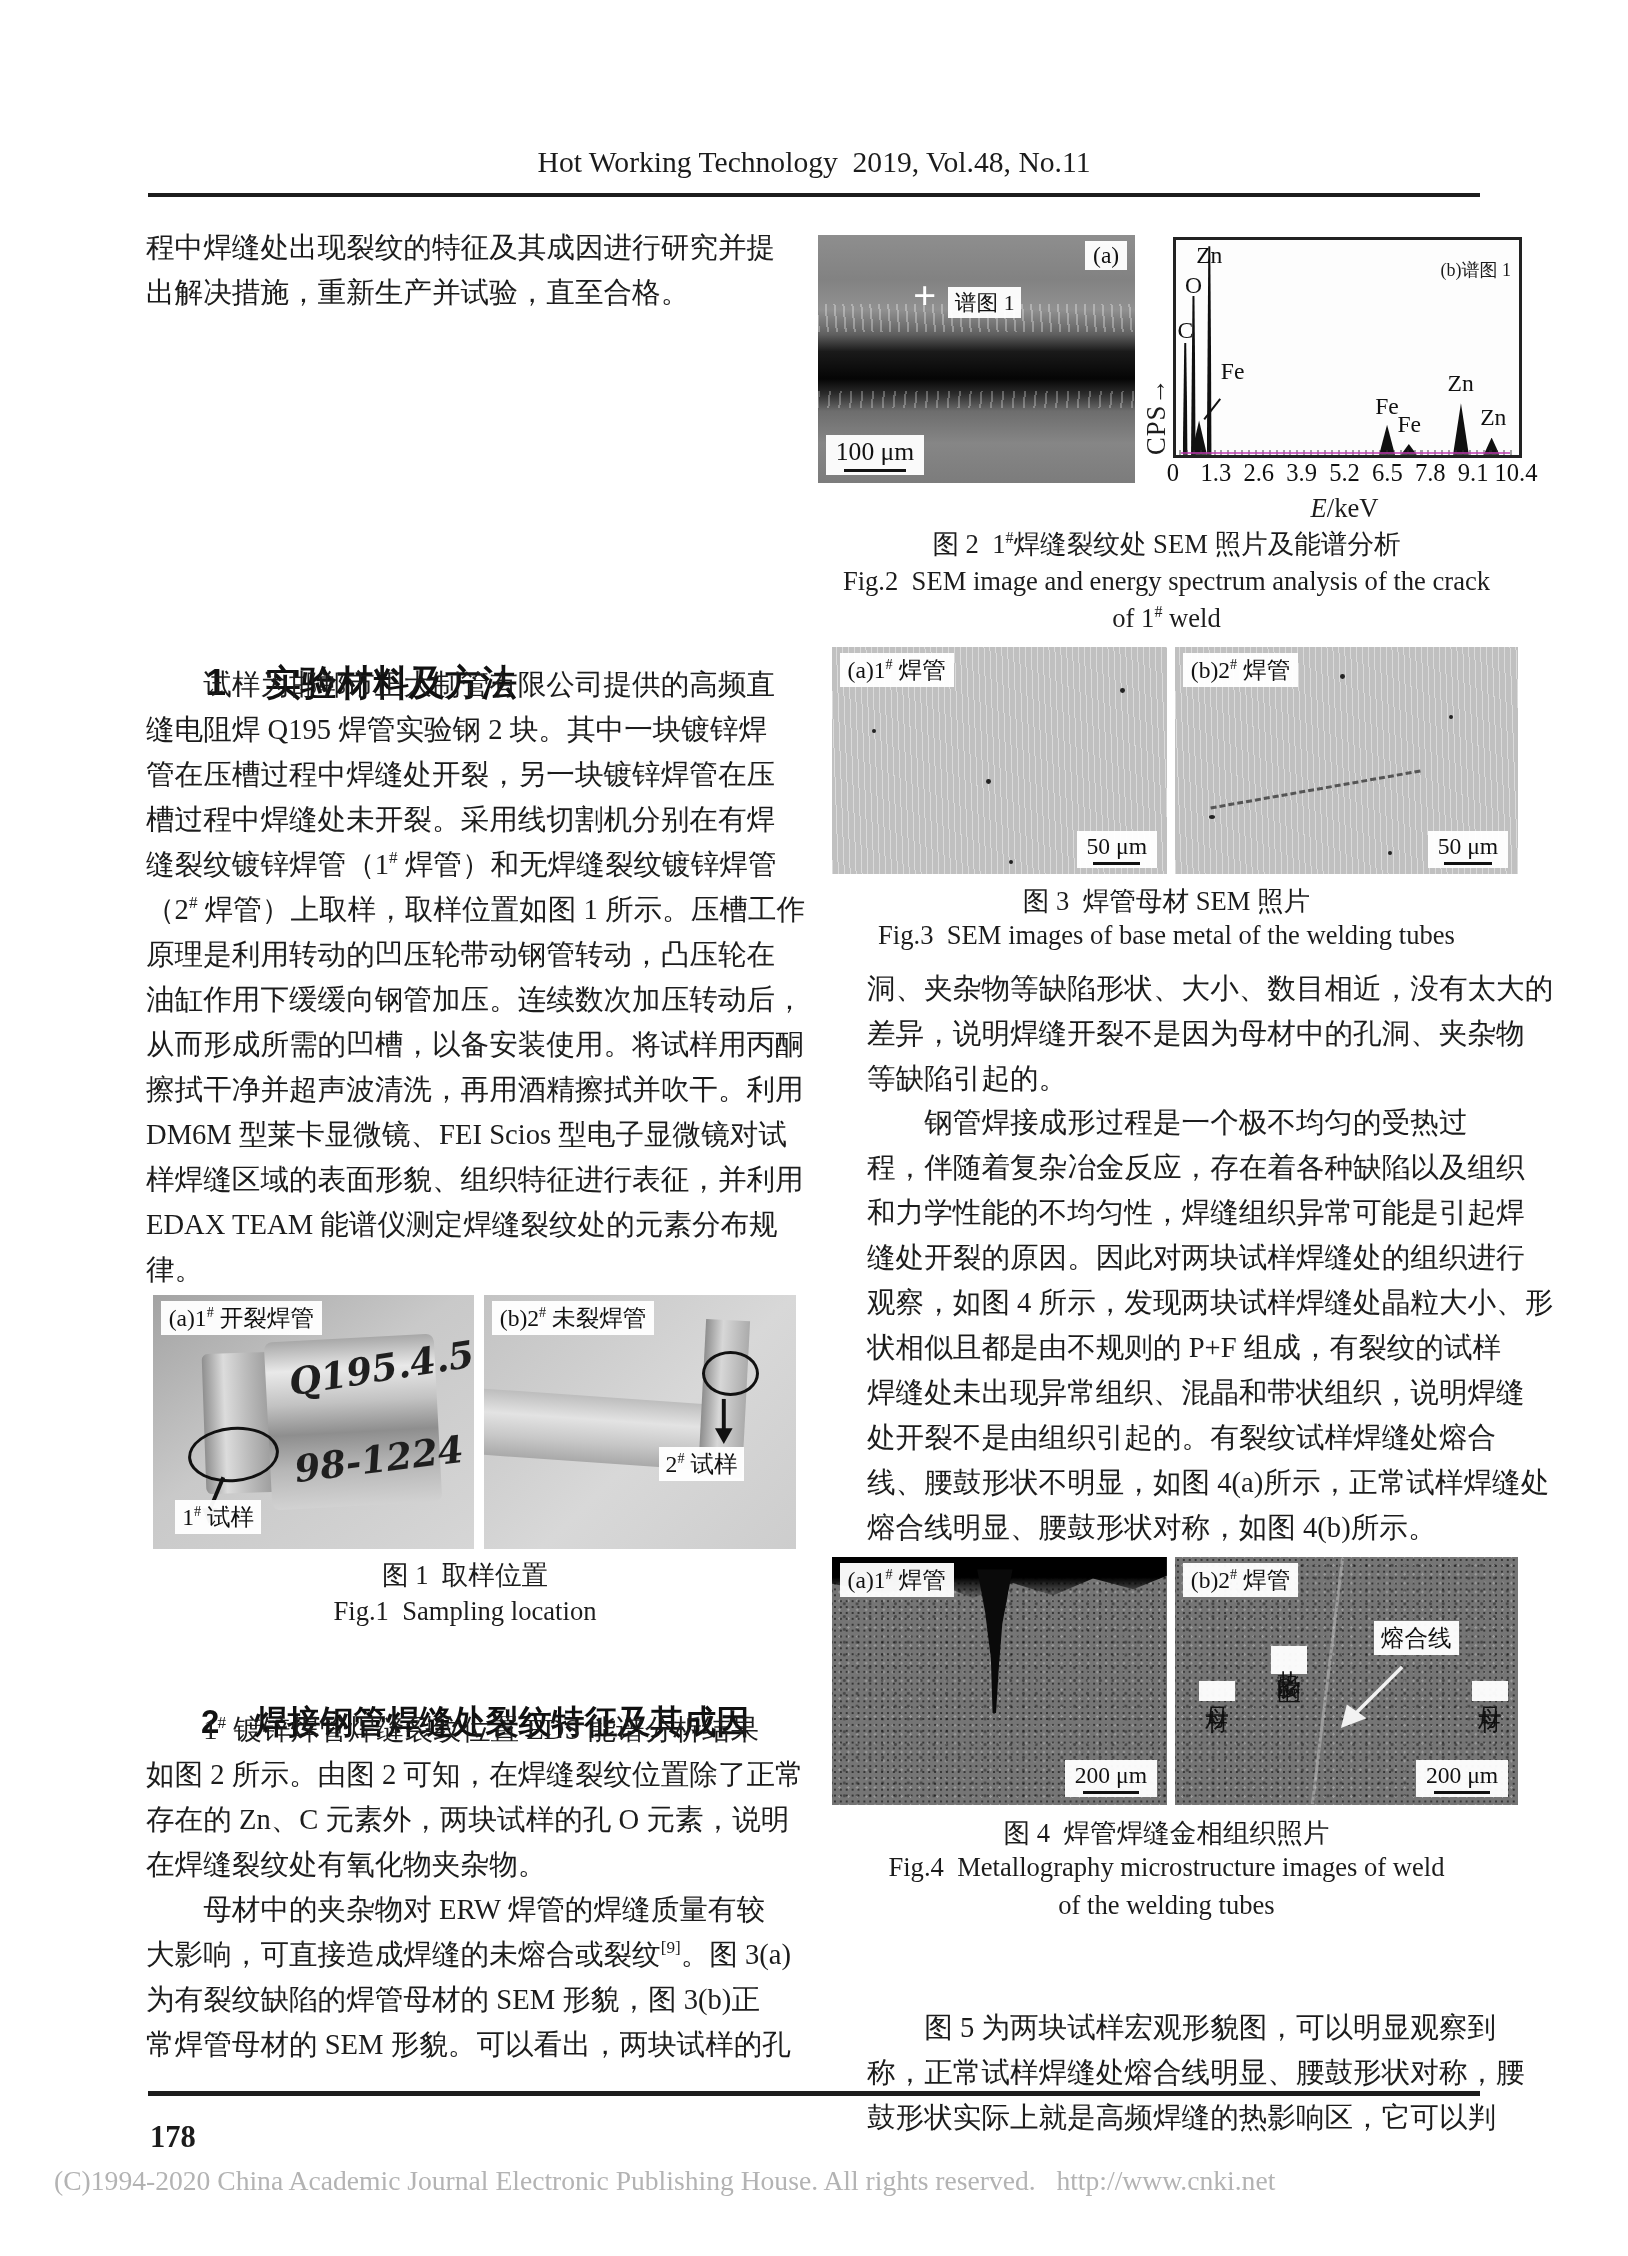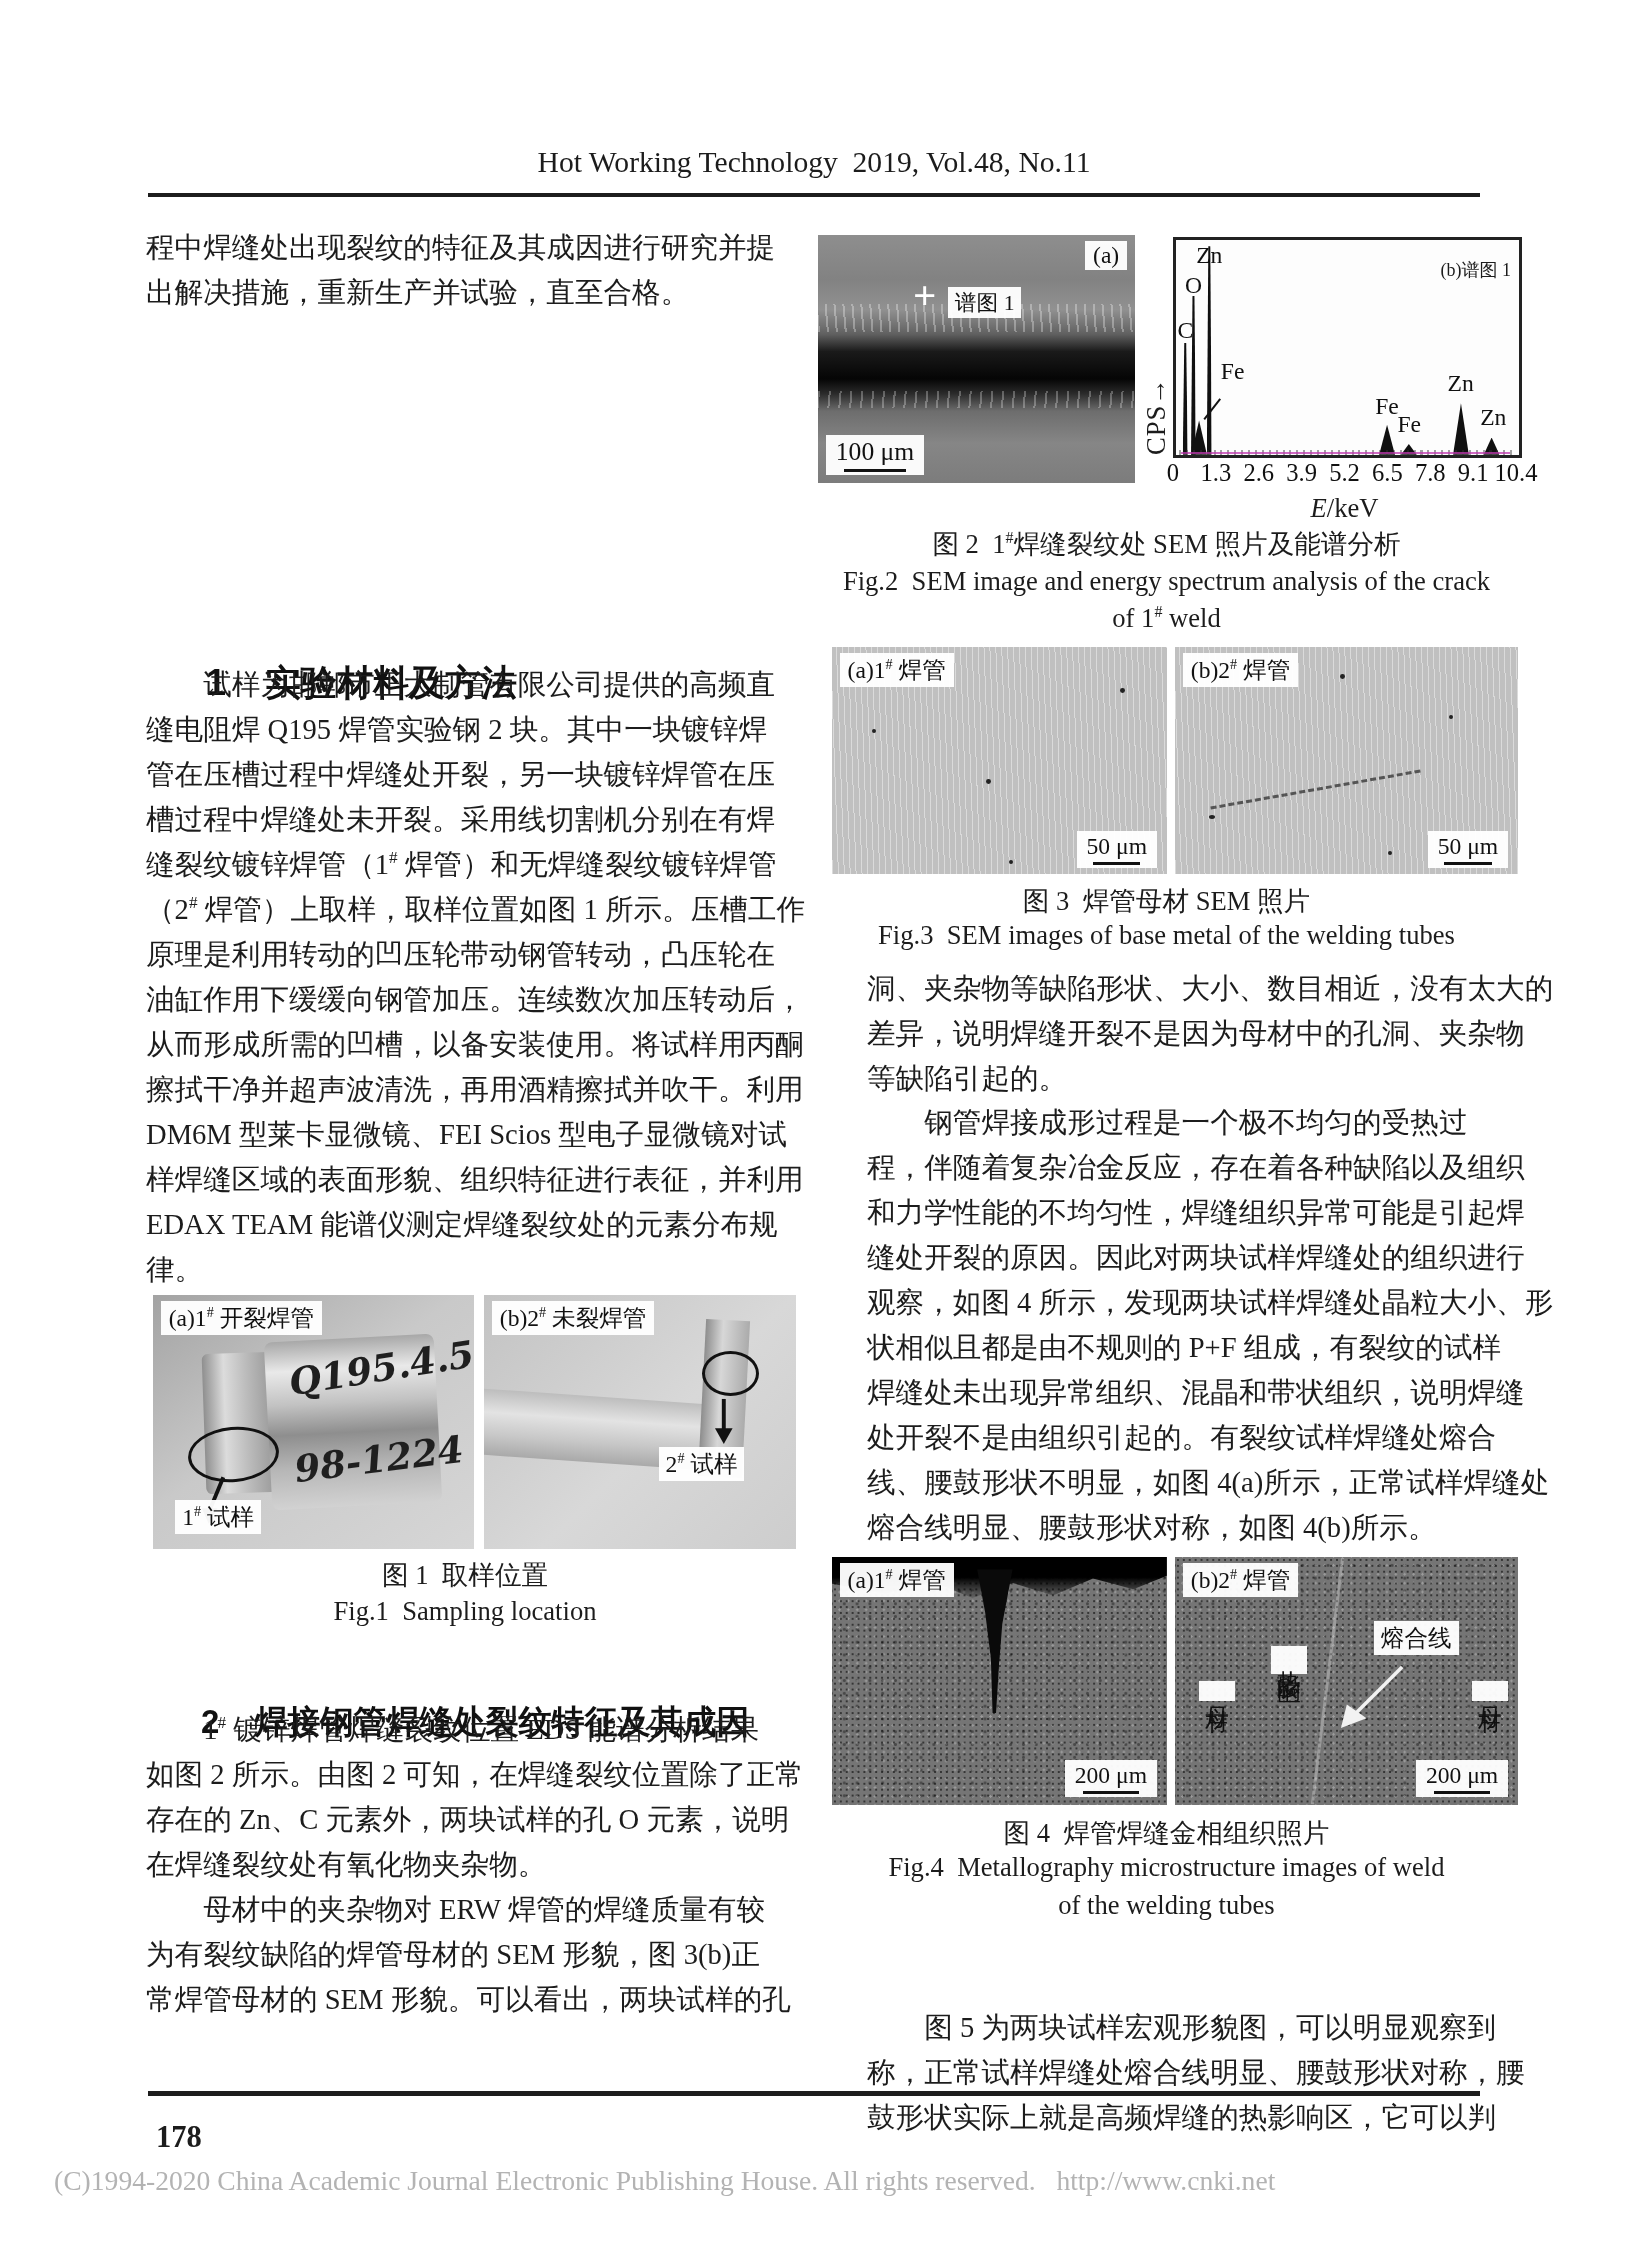--- a/index.html
+++ b/index.html
@@ -120,20 +120,21 @@
     <div class="abs heading" style="left:0;top:1417px;width:638px;height:53px;line-height:53px;font-size:33px;">
       <span>2</span><span style="display:inline-block;width:35px;"></span><span>焊接钢管焊缝处裂纹特征及其成因</span>
     </div>
 
     <div class="abs" style="left:0;top:1482px;width:638px;">
         <div class="tline rich">　　1<sup class="ss">#</sup> 镀锌焊管焊缝裂纹位置 EDS 能谱分析结果</div>
         <div class="tline rich">如图 2 所示。由图 2 可知，在焊缝裂纹位置除了正常</div>
         <div class="tline rich">存在的 Zn、C 元素外，两块试样的孔 O 元素，说明</div>
         <div class="tline rich">在焊缝裂纹处有氧化物夹杂物。</div>
         <div class="tline rich">　　母材中的夹杂物对 ERW 焊管的焊缝质量有较</div>
+        <div class="tline rich">大影响，可直接造成焊缝的未熔合或裂纹<sup class="ss">[9]</sup>。图 3(a)</div>
         <div class="tline rich">为有裂纹缺陷的焊管母材的 SEM 形貌，图 3(b)正</div>
         <div class="tline rich">常焊管母材的 SEM 形貌。可以看出，两块试样的孔</div>
       </div>
   </div>
 
   <div class="abs" style="left:816px;top:225px;width:701px;height:1950px;">
 
     <div class="photo" id="fig2sem" style="left:2px;top:9.9px;width:317px;height:248px;">
       <div class="semtex" style="top:28%;height:11%;background:repeating-linear-gradient(85deg,rgba(255,255,255,.55) 0 2px,transparent 2px 8.9px);"></div>
       <div class="semtex" style="top:63%;height:7%;background:repeating-linear-gradient(95deg,rgba(255,255,255,.5) 0 2px,transparent 2px 10.8px);"></div>
@@ -268,17 +269,17 @@
     <div class="abs caption" style="left:0;top:1665px;">of the welding tubes</div>
 
     <div class="abs" style="left:51px;top:1780px;width:650px;">
         <div class="tline rich">　　图 5 为两块试样宏观形貌图，可以明显观察到</div>
         <div class="tline rich">称，正常试样焊缝处熔合线明显、腰鼓形状对称，腰</div>
         <div class="tline rich">鼓形状实际上就是高频焊缝的热影响区，它可以判</div>
       </div>
   </div>
 
   <div class="abs" style="left:148px;top:2091px;width:1332px;height:4.9px;background:#1d1d1d;"></div>
-  <div class="abs" style="left:156px;top:2120px;font-size:30.5px;font-weight:bold;">178</div>
+  <div class="abs" style="left:150px;top:2120px;font-size:30.5px;font-weight:bold;">178</div>
   <div class="abs" style="left:54px;top:2165px;font-size:27.6px;color:#b3b3b3;white-space:pre;text-align:right;">(C)1994-2020 China Academic Journal Electronic Publishing House. All rights reserved.   http://www.cnki.net</div>
 
 </div>
 
 
 </body></html>

